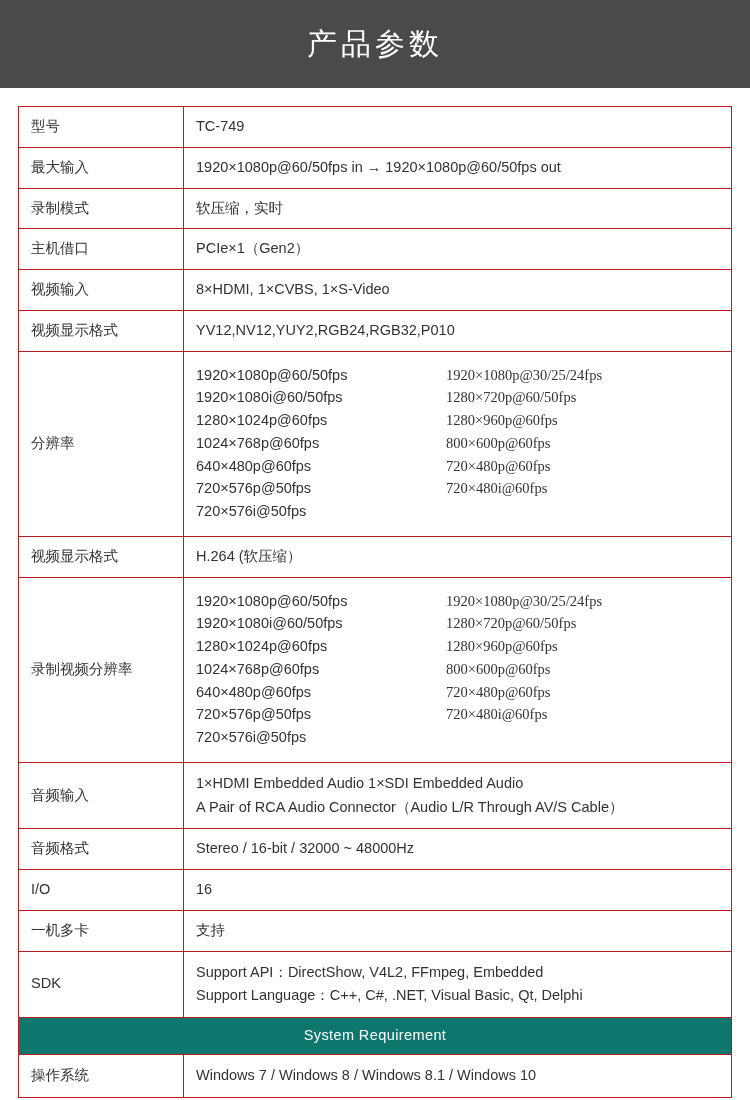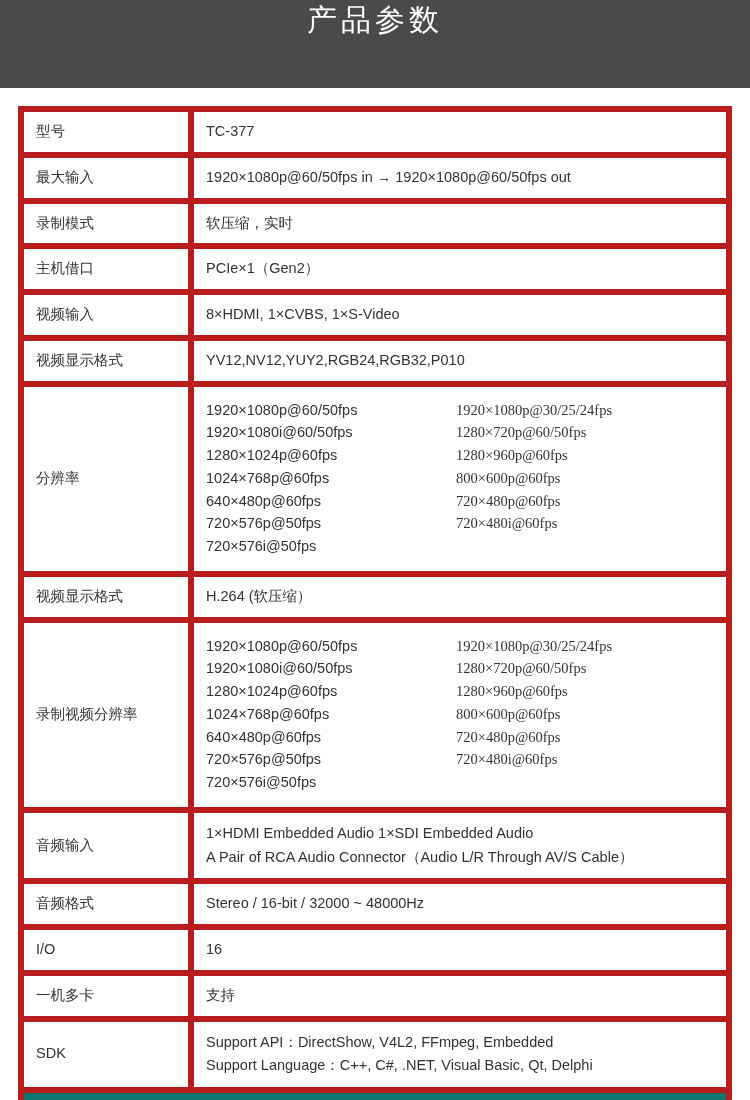--- a/index.html
+++ b/index.html
@@ -18,40 +18,41 @@
     width: 750px;
     height: 1100px;
     position: relative;
     background: #ffffff;
   }
   .header {
     height: 88px;
     background: #4a4a4a;
     color: #ffffff;
     display: flex;
+    align-items: center;
     justify-content: center;
   }
   .header-title {
     font-size: 30px;
     letter-spacing: 4px;
     font-weight: normal;
     color: #ffffff;
   }
   .spec-wrap {
     padding: 18px 18px 0 18px;
     box-sizing: border-box;
   }
   table.spec {
     width: 714px;
     border-collapse: collapse;
     table-layout: fixed;
     border: 1px solid #d9d9d9;
   }
   table.spec td {
-    border: 6px solid #b91c1c;
+    border: 1px solid #b91c1c;
     padding: 9px 12px;
     font-size: 14.5px;
     color: #333333;
     vertical-align: middle;
     line-height: 1.5;
   }
   td.label {
     width: 140px;
     color: #333333;
   }
@@ -96,21 +97,21 @@
   <div class="header">
     <div class="header-title">产品参数</div>
   </div>
 
   <div class="spec-wrap">
     <table class="spec">
       <tbody>
 
         <tr>
           <td class="label">型号</td>
-          <td class="value">TC-377</td>
+          <td class="value">TC-749</td>
         </tr>
         <tr>
           <td class="label">最大输入</td>
           <td class="value">1920×1080p@60/50fps in → 1920×1080p@60/50fps out</td>
         </tr>
         <tr>
           <td class="label">录制模式</td>
           <td class="value">软压缩，实时</td>
         </tr>
         <tr>

